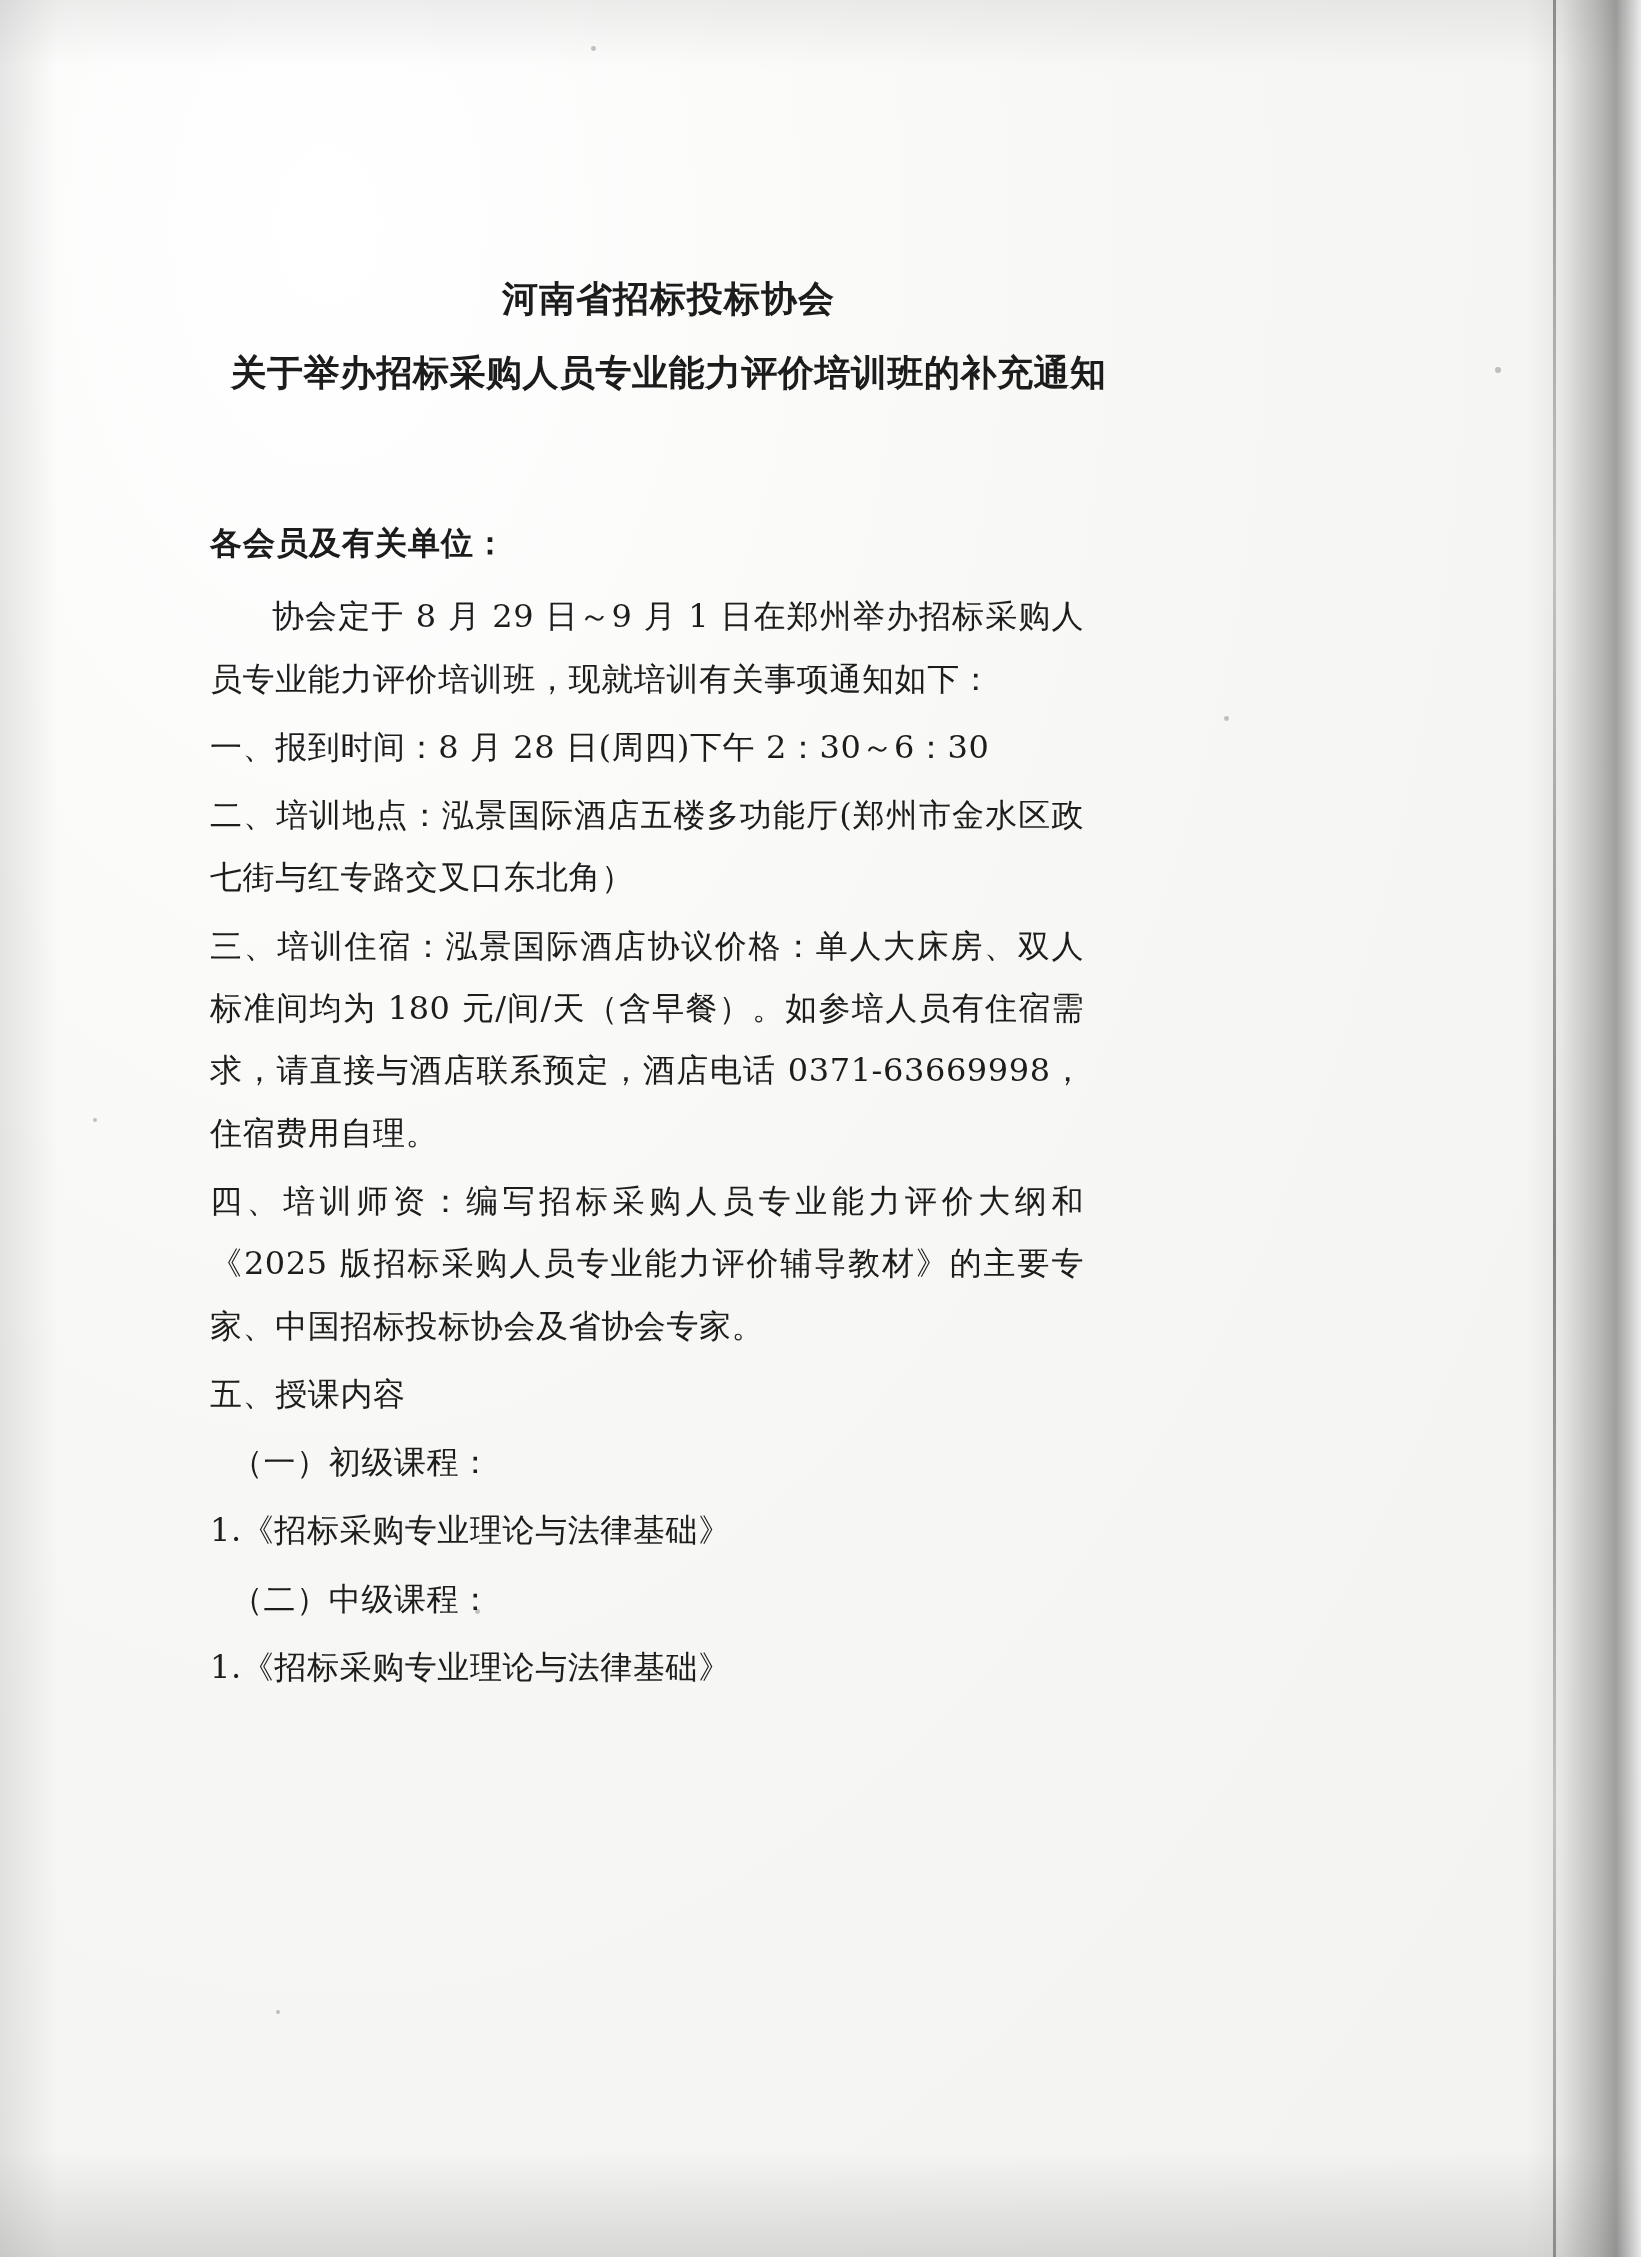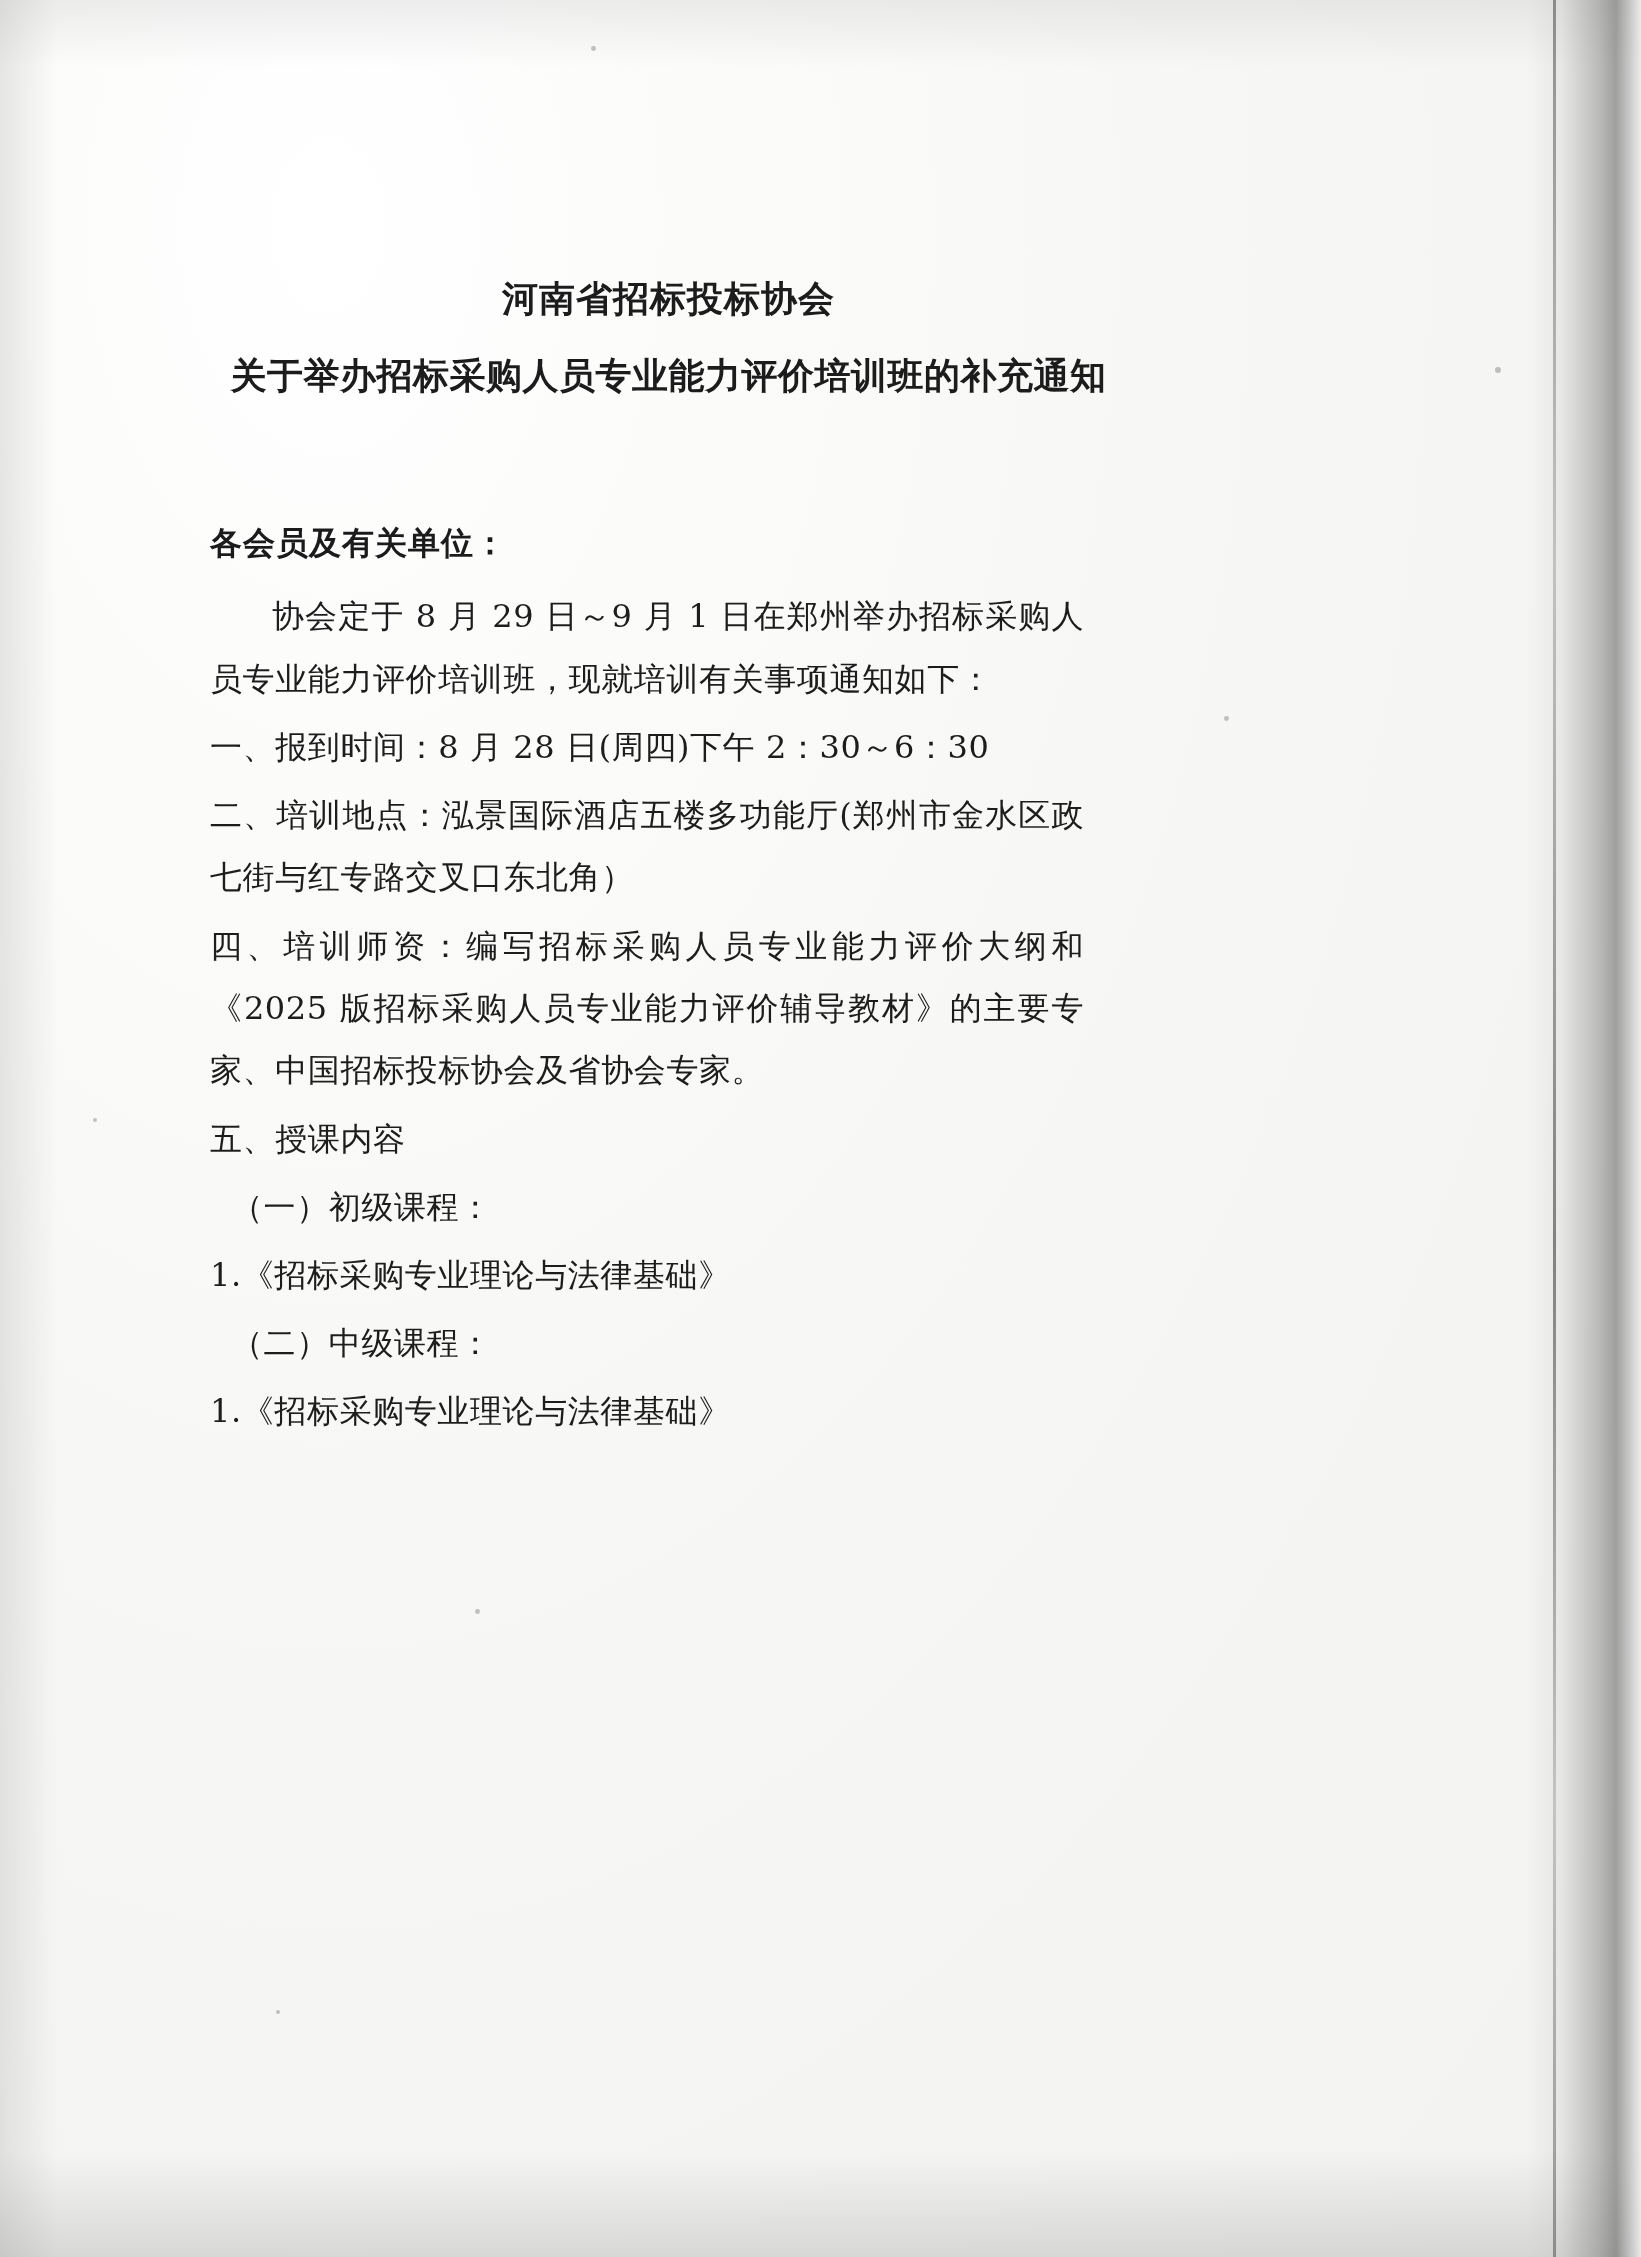--- a/index.html
+++ b/index.html
@@ -97,21 +97,21 @@
   }
   .title-line-1 {
     font-family: "DejaVu Sans", sans-serif;
     font-weight: bold;
     font-size: 36px;
     letter-spacing: 1px;
     color: #1c1c1c;
     line-height: 1.5;
   }
   .title-line-2 {
-    font-family: Liberation Sans, sans-serif;
+    font-family: Liberation Mono, monospace;
     font-weight: bold;
     font-size: 36px;
     letter-spacing: 0.5px;
     color: #1c1c1c;
     line-height: 1.5;
     margin-top: 23px;
   }
 
   .body-block {
     margin-top: 119px;
@@ -178,20 +178,21 @@
     <div class="body-block">
 
       <div class="salutation">各会员及有关单位：</div>
 
       <p class="para indent">协会定于 8 月 29 日～9 月 1 日在郑州举办招标采购人员专业能力评价培训班，现就培训有关事项通知如下：</p>
 
       <p class="para hang">一、报到时间：8 月 28 日(周四)下午 2：30～6：30</p>
 
       <p class="para hang">二、培训地点：泓景国际酒店五楼多功能厅(郑州市金水区政七街与红专路交叉口东北角）</p>
 
+      <p class="para hang">三、培训住宿：泓景国际酒店协议价格：单人大床房、双人标准间均为 180 元/间/天（含早餐）。如参培人员有住宿需求，请直接与酒店联系预定，酒店电话 0371-63669998，住宿费用自理。</p>
 
       <p class="para hang">四、培训师资：编写招标采购人员专业能力评价大纲和《2025 版招标采购人员专业能力评价辅导教材》的主要专家、中国招标投标协会及省协会专家。</p>
 
       <p class="para hang">五、授课内容</p>
 
       <p class="para sub">（一）初级课程：</p>
 
       <p class="para numbered">1.《招标采购专业理论与法律基础》</p>
 
 

